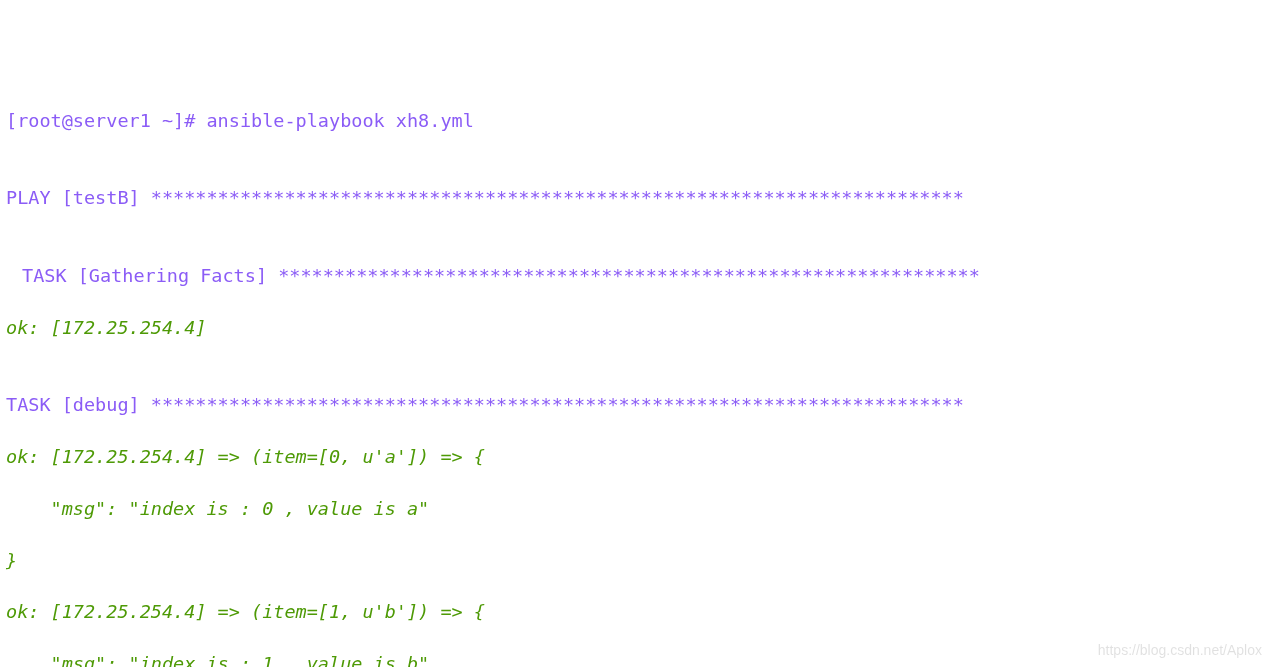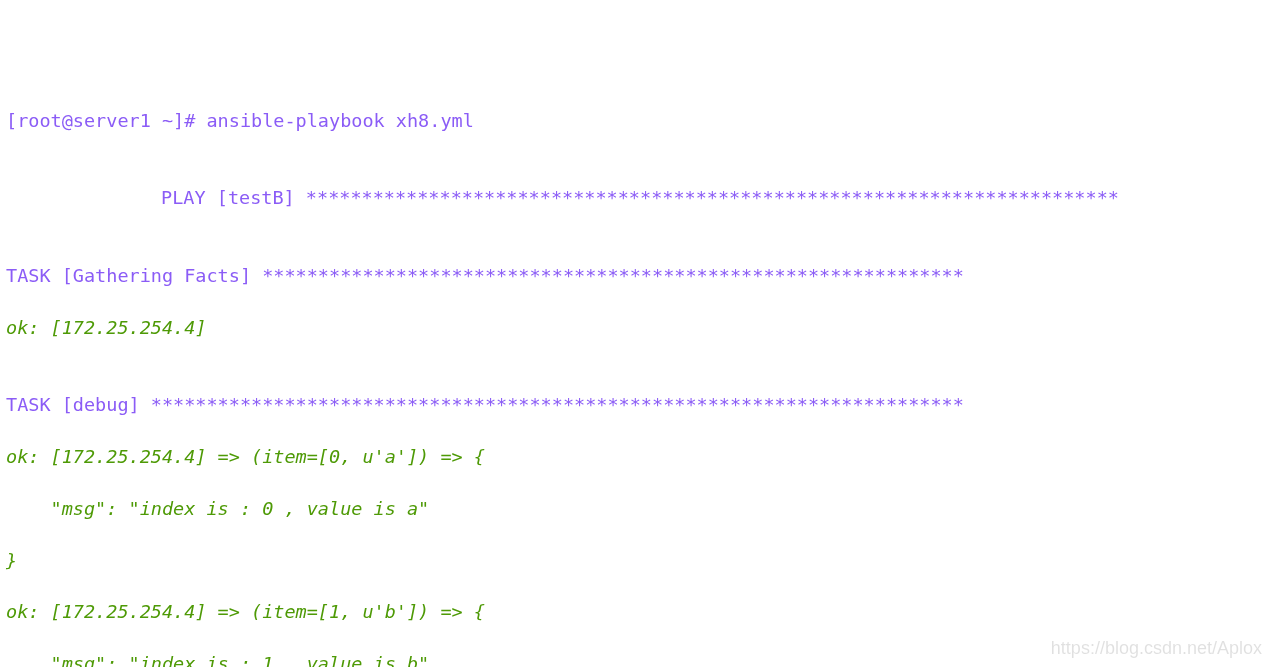--- a/index.html
+++ b/index.html
@@ -13,35 +13,35 @@
       white-space: pre;
       overflow: hidden;
     }
     .green { color: #4e9a06; font-style: italic; }
     .black { color: #8b5cf6; }
     .watermark {
       position: absolute;
       right: 18px;
       bottom: 6px;
       color: rgba(0,0,0,0.12);
-      font-size: 18px;
+      font-size: 14px;
       font-family: sans-serif;
       white-space: nowrap;
     }
   </style>
 </head>
 <body>
 
 
 
 <span class="black" style="display: block;">[root@server1 ~]# ansible-playbook xh8.yml</span>
 <span class="black" style="display: block;"></span>
-<span class="black" style="display: block; text-align: center;">PLAY [testB] *************************************************************************</span>
+<span class="black" style="display: block;">PLAY [testB] *************************************************************************</span>
 <span class="black" style="display: block;"></span>
-<span class="black" style="display: block;">TASK [Gathering Facts] ***************************************************************</span>
+<span class="black" style="display: block; margin-left: 16px;">TASK [Gathering Facts] ***************************************************************</span>
 <span class="green" style="display: block;">ok: [172.25.254.4]</span>
 <span class="black" style="display: block;"></span>
 <span class="black" style="display: block;">TASK [debug] *************************************************************************</span>
 <span class="green" style="display: block;">ok: [172.25.254.4] =&gt; (item=[0, u'a']) =&gt; {</span>
 <span class="green" style="display: block;">    "msg": "index is : 0 , value is a"</span>
 <span class="green" style="display: block;">}</span>
 <span class="green" style="display: block;">ok: [172.25.254.4] =&gt; (item=[1, u'b']) =&gt; {</span>
 <span class="green" style="display: block;">    "msg": "index is : 1 , value is b"</span>
 
 

